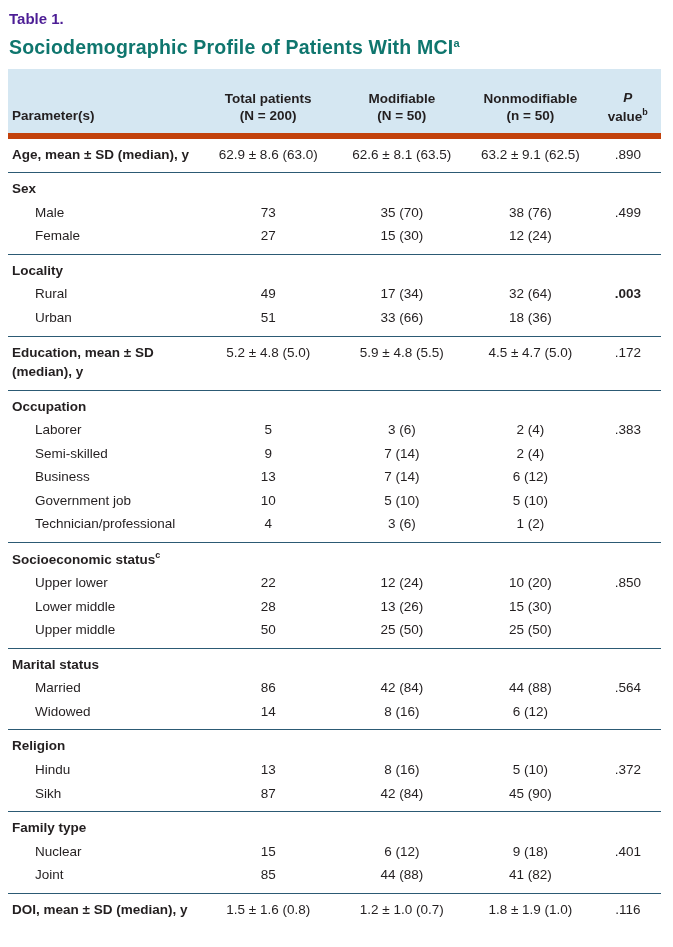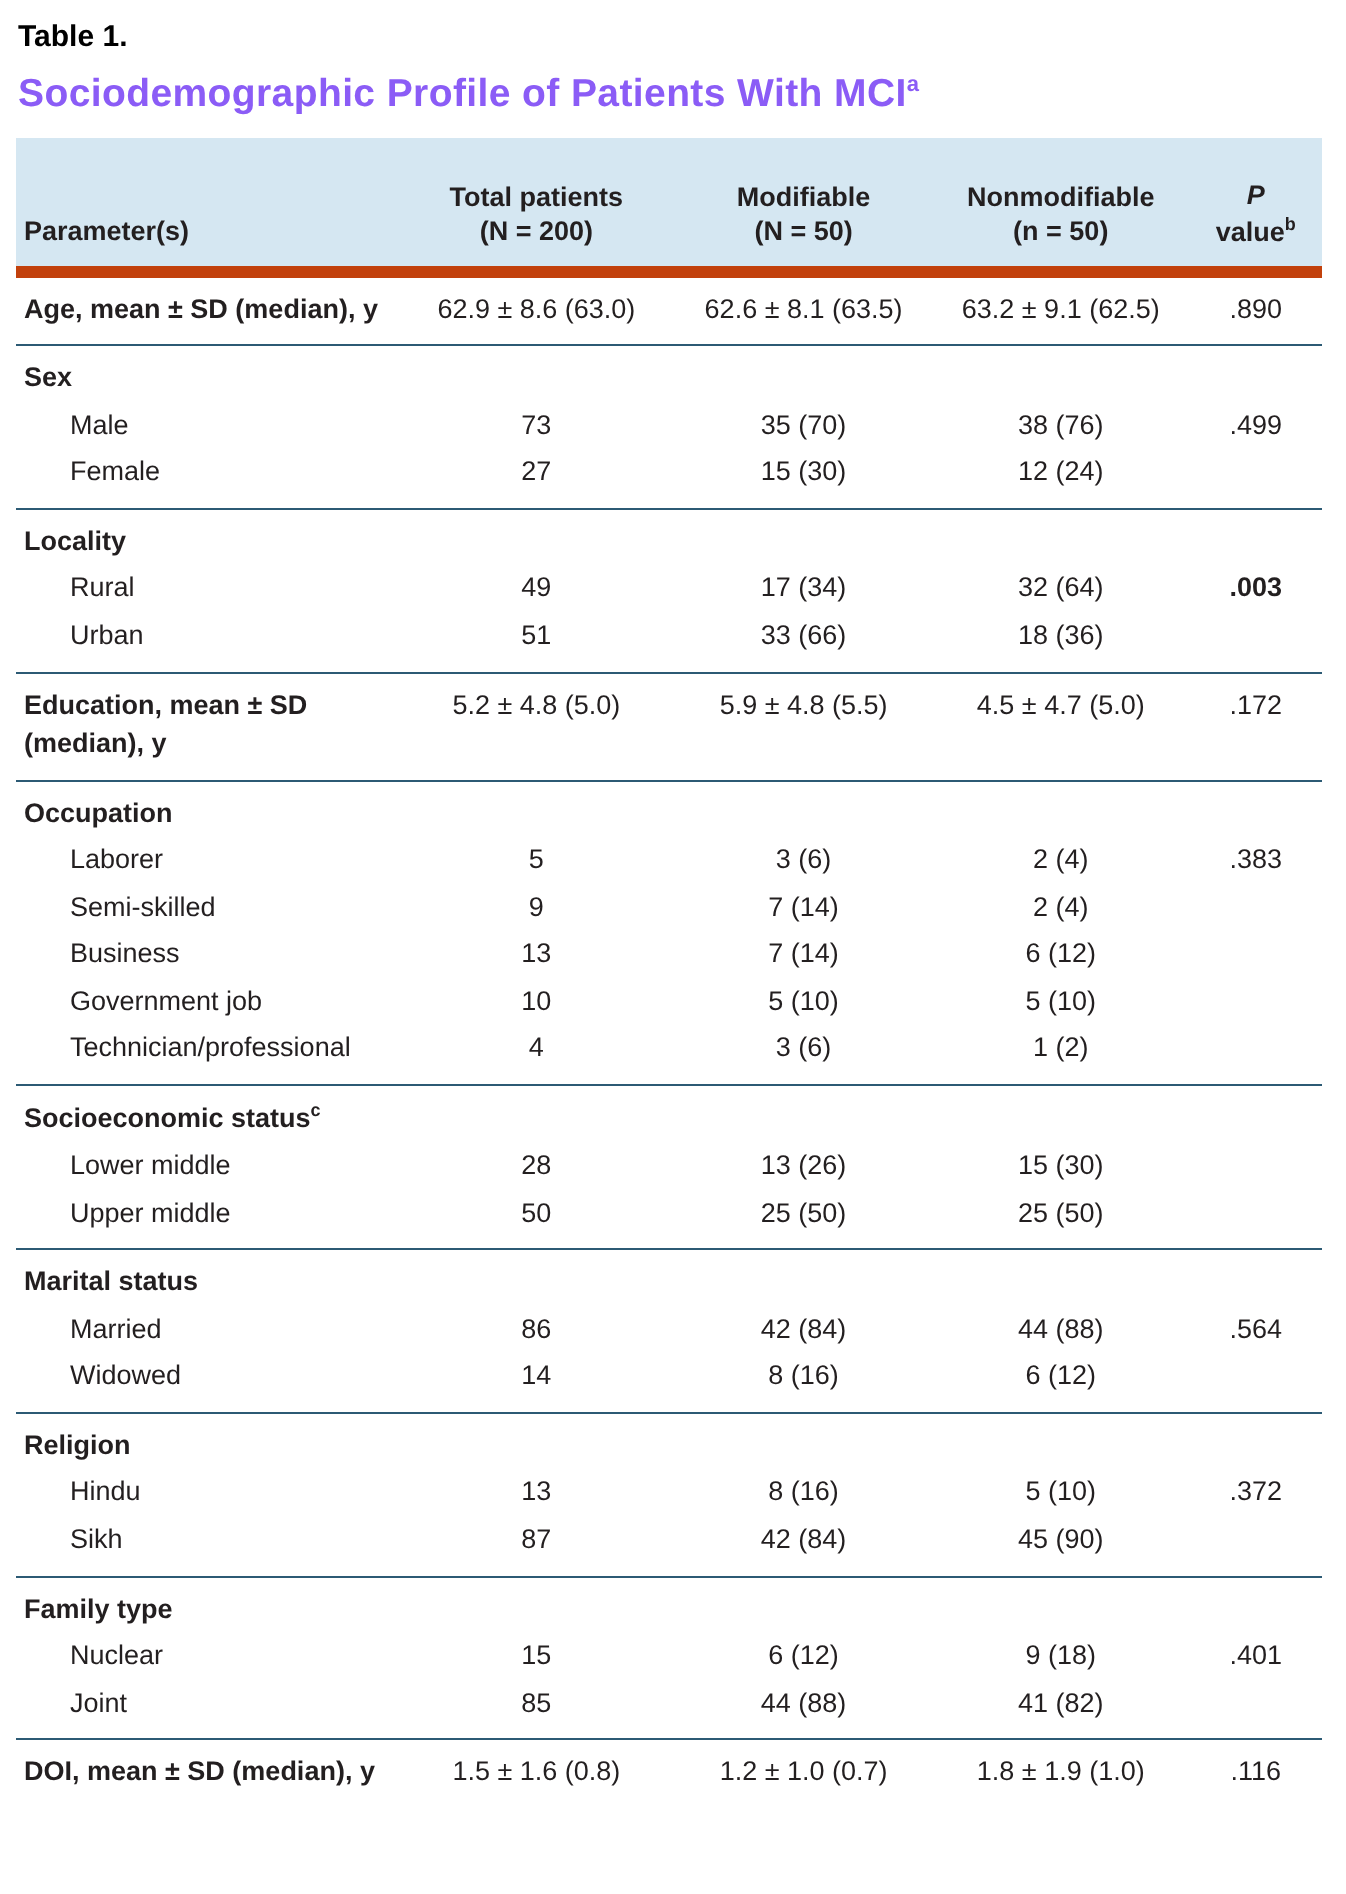--- a/index.html
+++ b/index.html
@@ -3,25 +3,25 @@
 <meta charset="utf-8">
 <style>
   html, body { margin:0; padding:0; background:#ffffff; }
   .page {
     width: 673px; min-height: 947px; box-sizing: border-box;
     background:#ffffff; color:#231f20;
     font-family: "Liberation Sans", sans-serif;
     padding: 8px 12px 0 8px;
   }
   .table-label {
-    color:#000000; font-weight:bold; font-size:15px;
+    color:#4c1d95; font-weight:bold; font-size:15px;
     margin: 2px 0 9px 1px;
   }
   .page-title {
-    color:#8b5cf6; font-weight:bold; font-size:19.5px; letter-spacing:.2px;
+    color:#0f766e; font-weight:bold; font-size:19.5px; letter-spacing:.2px;
     margin: 0 0 10px 1px;
   }
   .page-title sup { font-size:11px; }
 
   table { width:100%; border-collapse:collapse; table-layout:fixed; }
   col.c-param { width:190px; }
   col.c-total { width:138px; }
   col.c-mod   { width:128px; }
   col.c-non   { width:128px; }
   col.c-p     { width:66px;  }
@@ -173,20 +173,27 @@
           <td class="label indent">Technician/professional</td>
           <td class="val">4</td>
           <td class="val">3 (6)</td>
           <td class="val">1 (2)</td>
           <td class="pval"></td>
         </tr>
         <tr class="section-row g-sep g-first">
           <td colspan="5">Socioeconomic status<sup>c</sup></td>
         </tr>
         <tr class="data-row">
+          <td class="label indent">Upper lower</td>
+          <td class="val">22</td>
+          <td class="val">12 (24)</td>
+          <td class="val">10 (20)</td>
+          <td class="pval">.850</td>
+        </tr>
+        <tr class="data-row">
           <td class="label indent">Lower middle</td>
           <td class="val">28</td>
           <td class="val">13 (26)</td>
           <td class="val">15 (30)</td>
           <td class="pval"></td>
         </tr>
         <tr class="data-row g-last">
           <td class="label indent">Upper middle</td>
           <td class="val">50</td>
           <td class="val">25 (50)</td>

